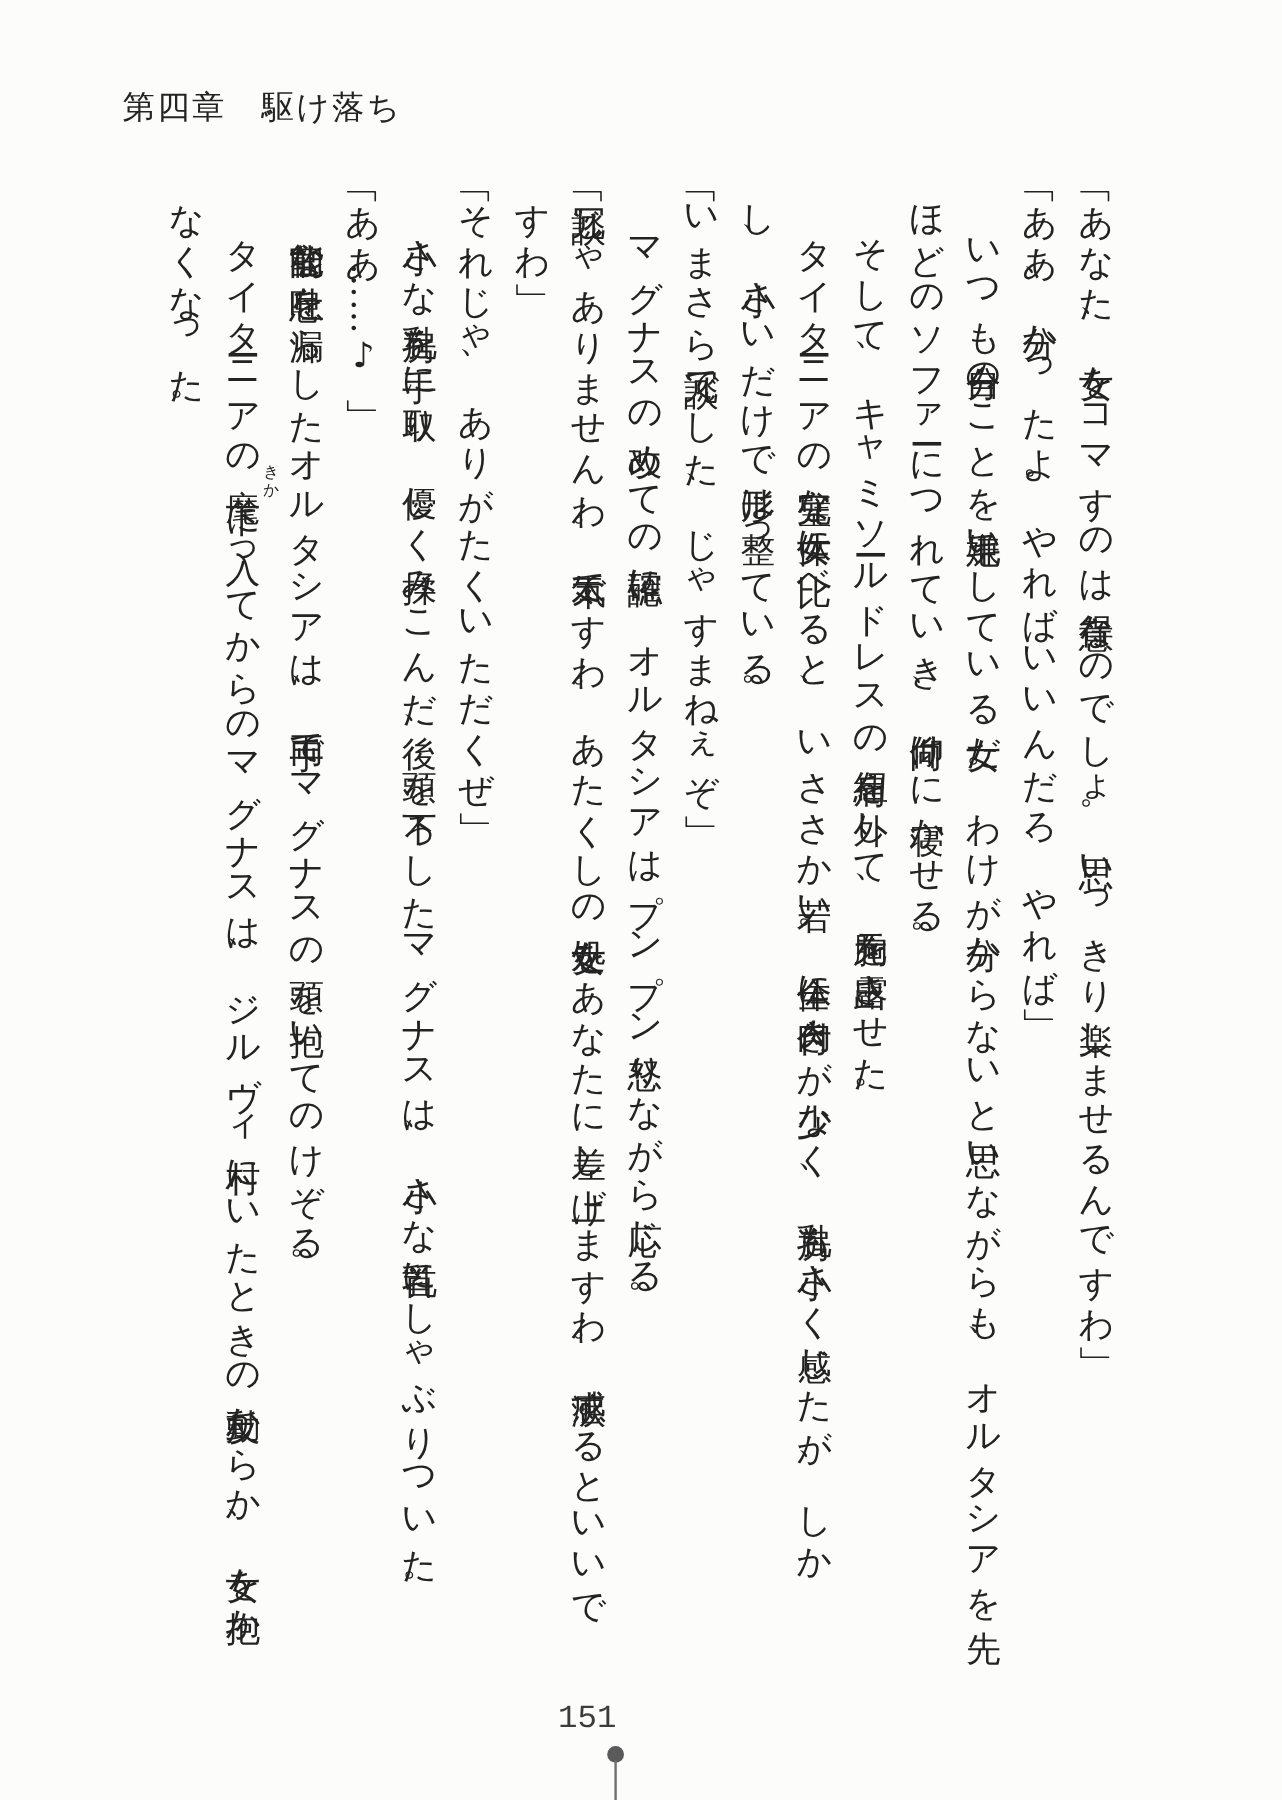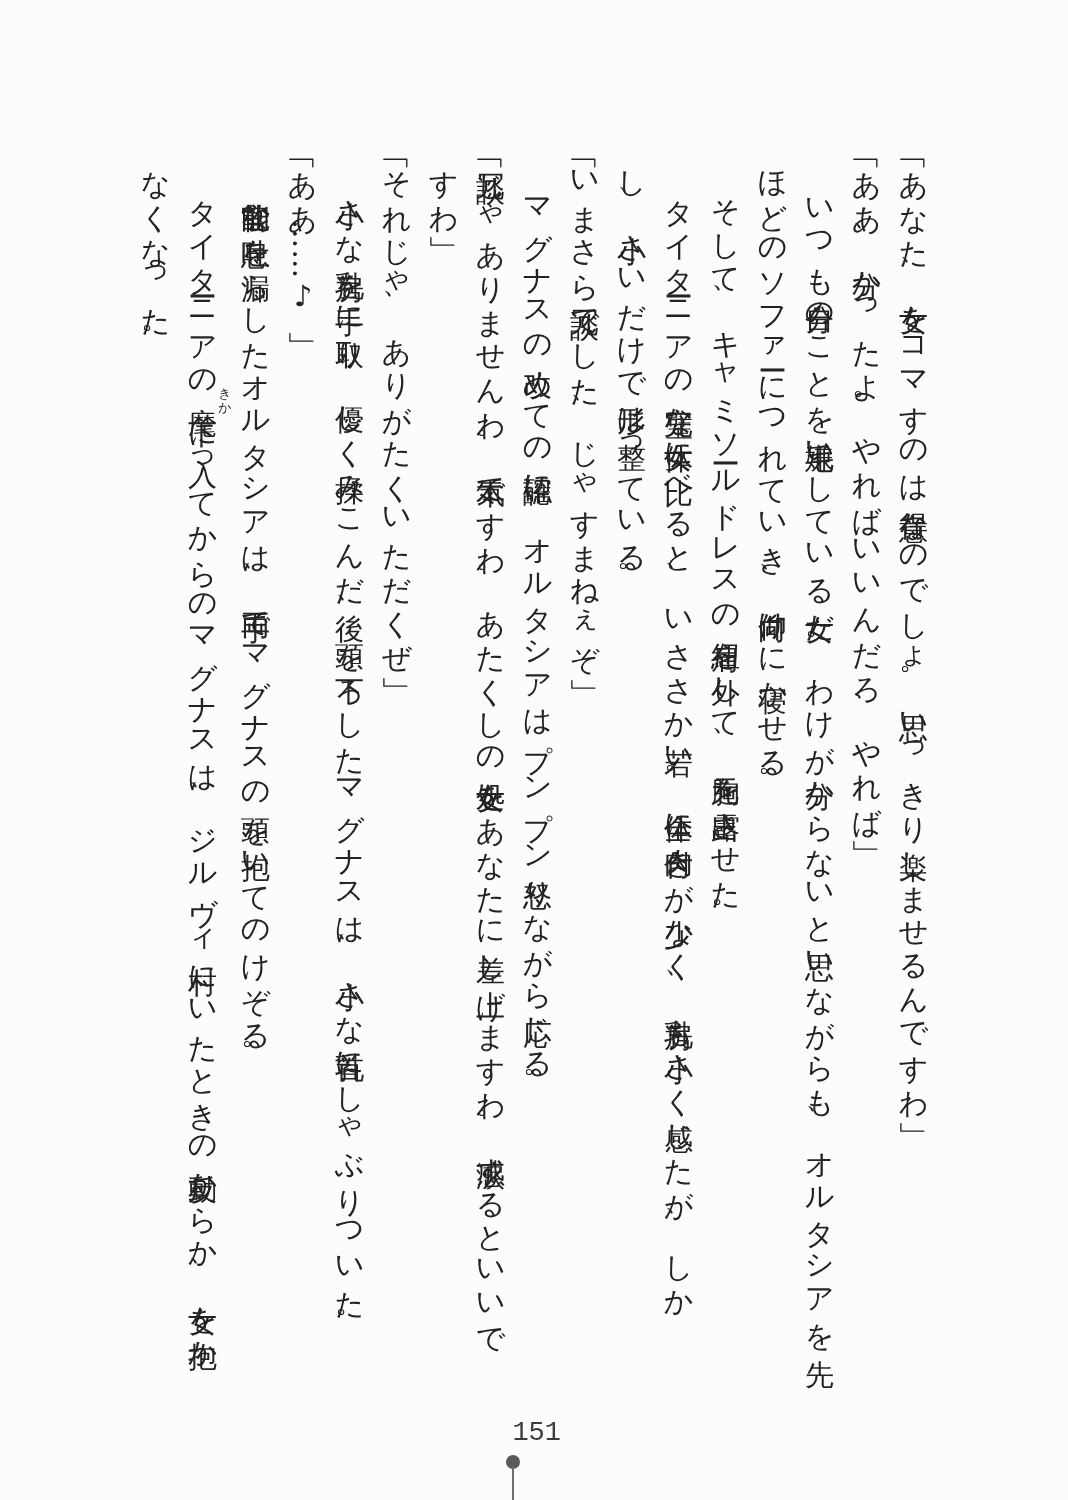--- a/index.html
+++ b/index.html
@@ -53,21 +53,21 @@
     font-size: 13px;
     letter-spacing: 0;
     line-height: 1;
   }
   
   .page-number {
     position: absolute;
     left: 465px;
     top: 1418px;
     width: 96px;
-    text-align: right;
+    text-align: left;
     font-family: "Liberation Mono", "DejaVu Sans Mono", monospace;
     font-size: 27px;
     color: #3c3c3c;
   }
   .folio-dot {
     position: absolute;
     left: 506px;
     top: 1455px;
     width: 14px;
     height: 14px;
@@ -81,20 +81,21 @@
     width: 2px;
     height: 33px;
     background: #6f6f6f;
   }
 </style>
 </head>
 <body>
 
 <div class="page">
 
+  <div class="running-head">第四章　駆け落ち</div>
 
   <div class="text-block">
     <p>「あなた、女をコマすのは得意なのでしょ。思いっきり楽しませるんですわ」</p>
     <p>「ああ、分かったよ。やればいいんだろ、やれば」</p>
     <p class="indented">いつも自分のことを毛嫌いしている女だ。わけが分からないと思いながらも、オルタシアを先ほどのソファーにつれていき、仰向けに寝かせる。</p>
     <p class="indented">そして、キャミソールドレスの肩紐を外して、胸元を露出させた。</p>
     <p class="indented">タイターニアの完璧な女体に比べると、いささか若い。全体に肉付きが少なく、乳房も小さく感じたが、しかし、小さいだけで形は整っている。</p>
     <p>「いまさら冗談でした、じゃすまねぇぞ」</p>
     <p class="indented">マグナスの改めての確認に、オルタシアはプンプン怒りながら応じる。</p>
     <p>「冗談じゃありませんわ。本気ですわ。あたくしの処女をあなたに差し上げますわ。感涙するといいですわ」</p>

